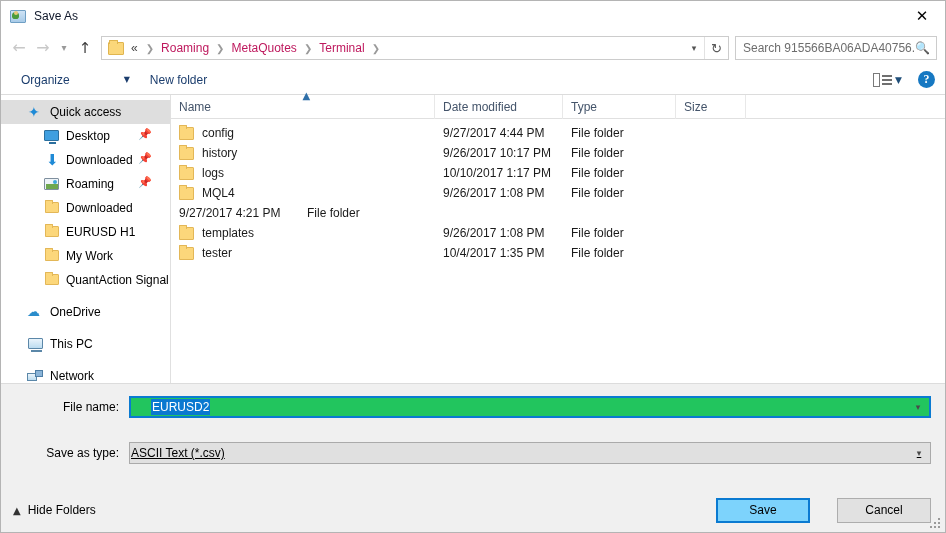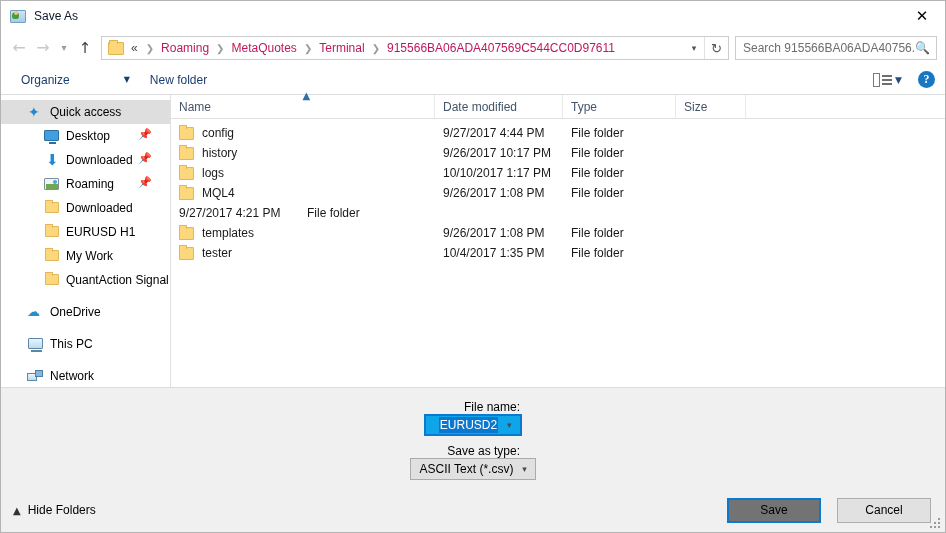--- a/index.html
+++ b/index.html
@@ -248,32 +248,32 @@
     background:#fcd77b; border:1px solid #e3b757; border-bottom:none; border-radius:1px 1px 0 0;
   }
 
   
   .footer {
     flex: none;
     background: #f0f0f0;
     border-top: 1px solid #dcdcdc;
     padding: 12px 14px 0 14px;
   }
-  .formrow { display: flex; align-items: center; margin-bottom: 8px; flex-direction: column; }
+  .formrow { display: flex; align-items: center; margin-bottom: 24px; }
   .formlabel {
     width: 114px; text-align: right; padding-right: 10px;
     font-size: 12px; color: #000; flex: none;
   }
   .field {
     flex: 1 1 auto; height: 22px; display: flex; align-items: center;
-    background: #0ea5e9; border: 1px solid #7a7a7a; padding-left: 13px;
+    background: #22c55e; border: 1px solid #7a7a7a; padding-left: 20px;
     min-width: 0;
   }
   .field.focused { border: 2px solid #0a7ad1; }
-  .field.combo { background: #e0e0e0; border: 1px solid #aaaaaa; padding-left: 9px; }
+  .field.combo { background: #e0e0e0; border: 1px solid #aaaaaa; padding-left: 1px; text-decoration: underline; }
   .field-value { font-size: 12px; color: #000; white-space: nowrap; }
   .field-value.sel { background: #0a78d0; color: #ffffff; padding: 1px 1px; }
   .field-chev {
     width: 22px; flex: none; text-align: center;
     color: #4a4a4a; font-size: 9px; font-family: "DejaVu Sans", sans-serif;
   }
 
   
   .bottombar {
     flex: none; height: 44px;
@@ -284,21 +284,21 @@
   }
   .hidefolders { display: flex; align-items: center; font-size: 12px; color: #000; }
   .hf-caret { font-size: 10px; color: #333; margin-right: 7px; font-family: "DejaVu Sans", sans-serif; }
   .btnspace { flex: 1; }
   .btn {
     width: 94px; height: 25px; flex: none;
     display: flex; align-items: center; justify-content: center;
     font-size: 12px; color: #000;
     background: #e1e1e1; border: 1px solid #adadad;
   }
-  .btn.primary { background: #737373; border: 2px solid #0a7ad1; margin-right: 16px; }
+  .btn.primary { background: #7dd3fc; border: 2px solid #0a7ad1; margin-right: 27px; }
   .resize-grip {
     position: absolute; right: 4px; bottom: 3px; width: 11px; height: 11px;
   }
   .resize-grip i {
     position: absolute; width: 2px; height: 2px; background: #9a9a9a; display: block;
   }
 </style>
 </head>
 <body>
 
@@ -324,21 +324,20 @@
       <div class="addr-folder"></div>
       <div class="crumbs">
         <span class="crumb dbl">«</span>
         <span class="crumb-sep">❯</span>
         <span class="crumb">Roaming</span>
         <span class="crumb-sep">❯</span>
         <span class="crumb">MetaQuotes</span>
         <span class="crumb-sep">❯</span>
         <span class="crumb">Terminal</span>
         <span class="crumb-sep">❯</span>
-        <span class="crumb">915566BA06ADA407569C544CC0D97611</span>
       </div>
       <div class="addr-chev">▾</div>
       <div class="addr-refresh">↻</div>
     </div>
 
     <div class="searchbox">
       <div class="search-ph">Search 915566BA06ADA40756...</div>
       <div class="search-ico">🔍</div>
     </div>
   </div>

